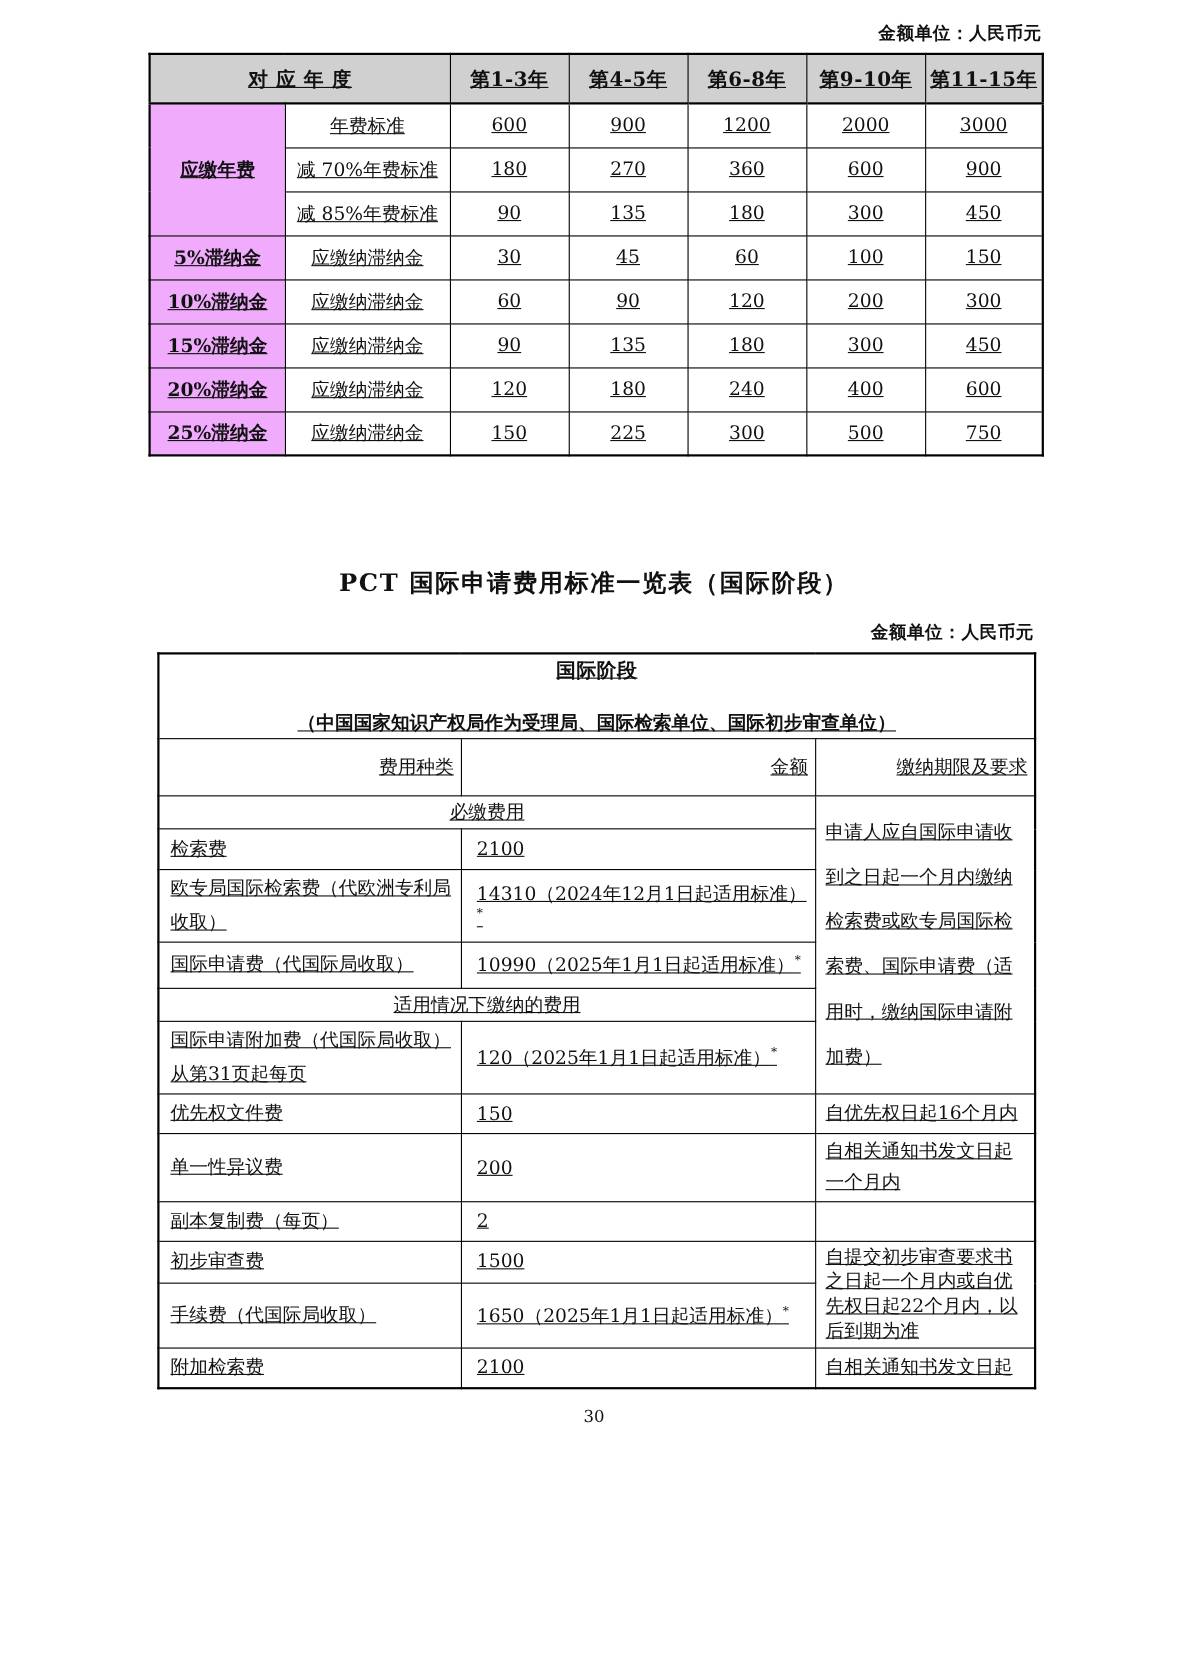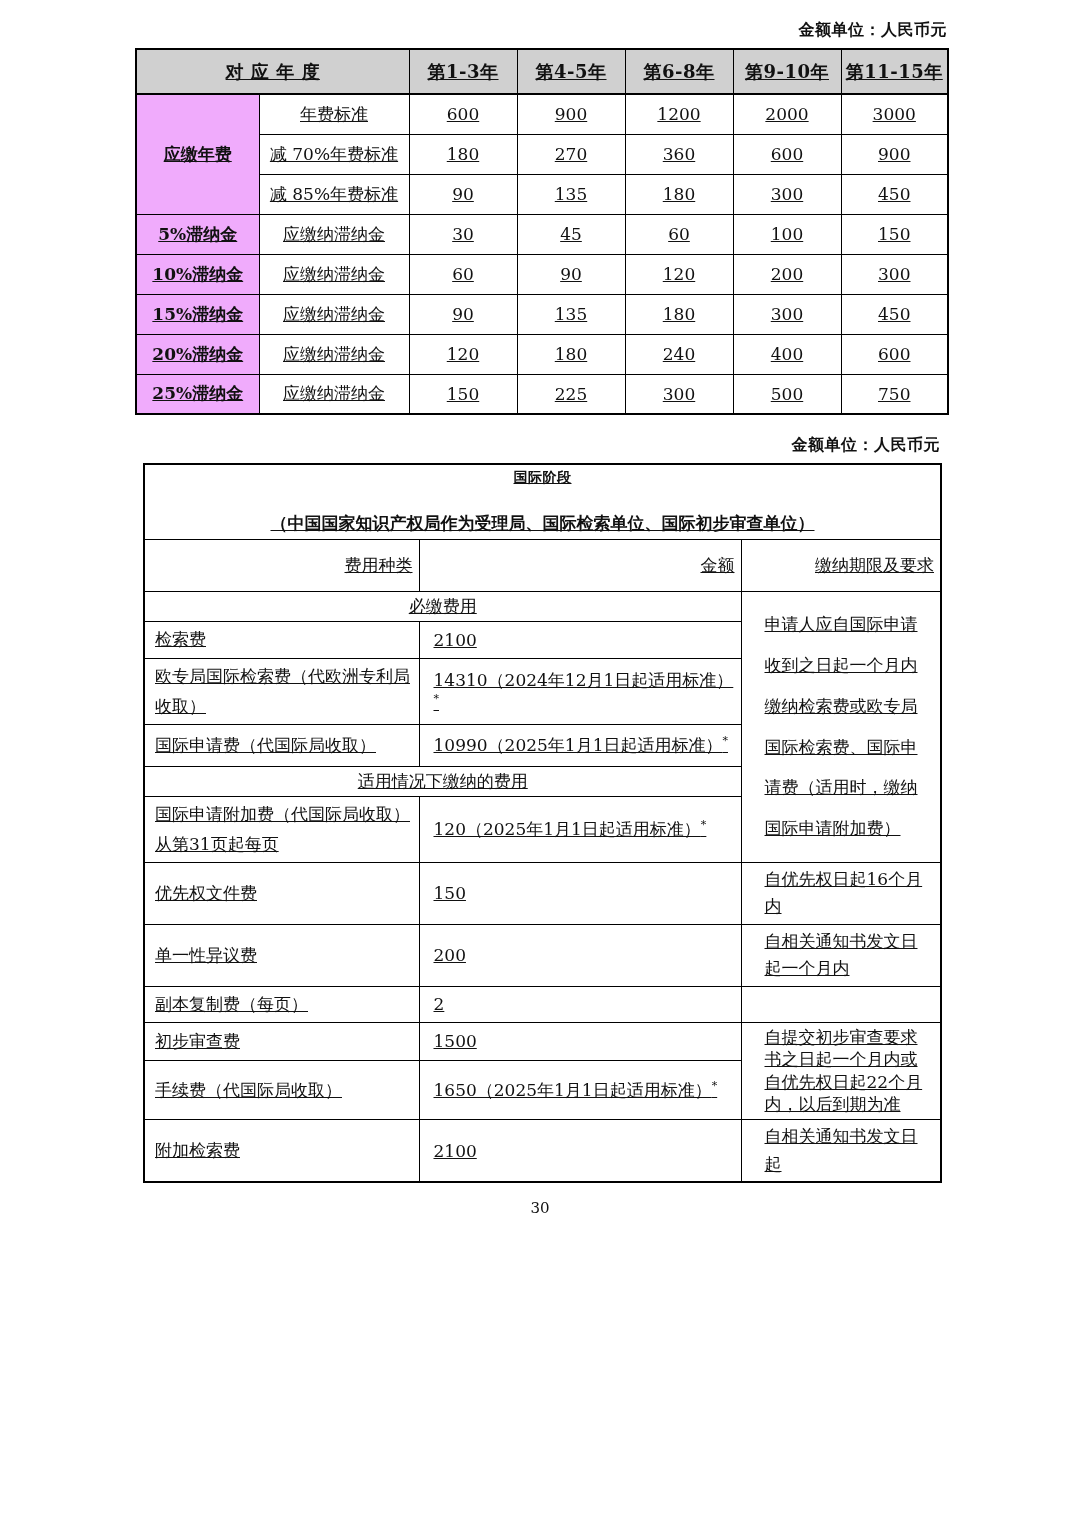--- a/index.html
+++ b/index.html
@@ -63,27 +63,27 @@
     border:1px solid #000;
     font-size:17px;
     padding:2px 6px;
   }
   .t2 .stage {
     text-align:center;
     font-weight:bold;
     height:75px;
     border-bottom:1.5px solid #000;
   }
-  .t2 .stage .stage-t { font-size:14px; margin-bottom:25px; letter-spacing:0.5px;text-align:center; }
+  .t2 .stage .stage-t { font-size:18px; margin-bottom:25px; letter-spacing:0.5px;text-align:center; }
   .t2 .stage .stage-s { font-size:17px; }
   .t2 .cols td { text-align:right; height:52px;margin-left:16px; }
   .t2 .section { text-align:center; }
   .t2 .lbl { text-align:left; padding-left:10px; line-height:1.8; }
   .t2 .amt { text-align:left; padding-left:14px; }
-  .t2 .deadline { text-align:left; padding:3px 8px 3px 23px; line-height:1.62; }
+  .t2 .deadline { text-align:left; padding:3px 8px 3px 9px; line-height:1.62; }
   .t2 .dl-big { line-height:2.4; }
   .t2 .dl-4line { line-height:1.33; }
   .star { font-size:11px; }
 
   .pagenum {
     text-align:center;
     font-size:15px;
     margin-top:16px;
   }
 </style>
@@ -179,20 +179,21 @@
       <td>应缴纳滞纳金</td>
       <td>150</td>
       <td>225</td>
       <td>300</td>
       <td>500</td>
       <td>750</td>
     </tr>
   </tbody>
     </table>
 
+  <h1 class="title t2-title">PCT 国际申请费用标准一览表（国际阶段）</h1>
   <div class="unit unit2">金额单位：人民币元</div>
 
   <table class="t2">
     <colgroup>
       <col style="width:275px">
         <col style="width:322px">
         <col style="width:200px">
     </colgroup>
     <tbody>
         <tr>

